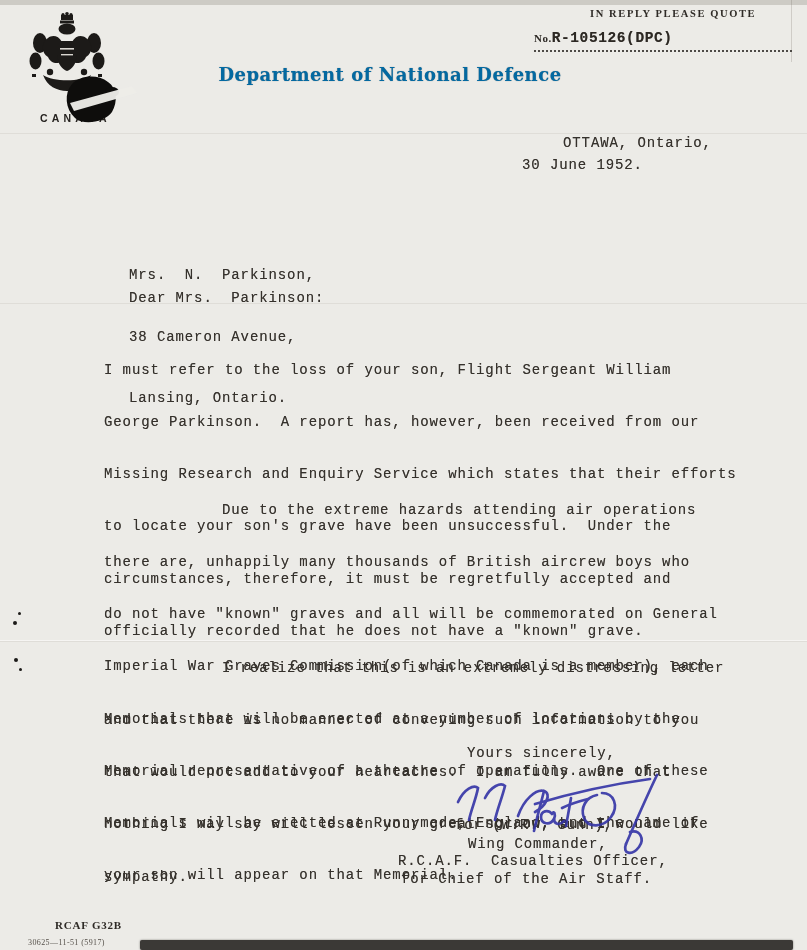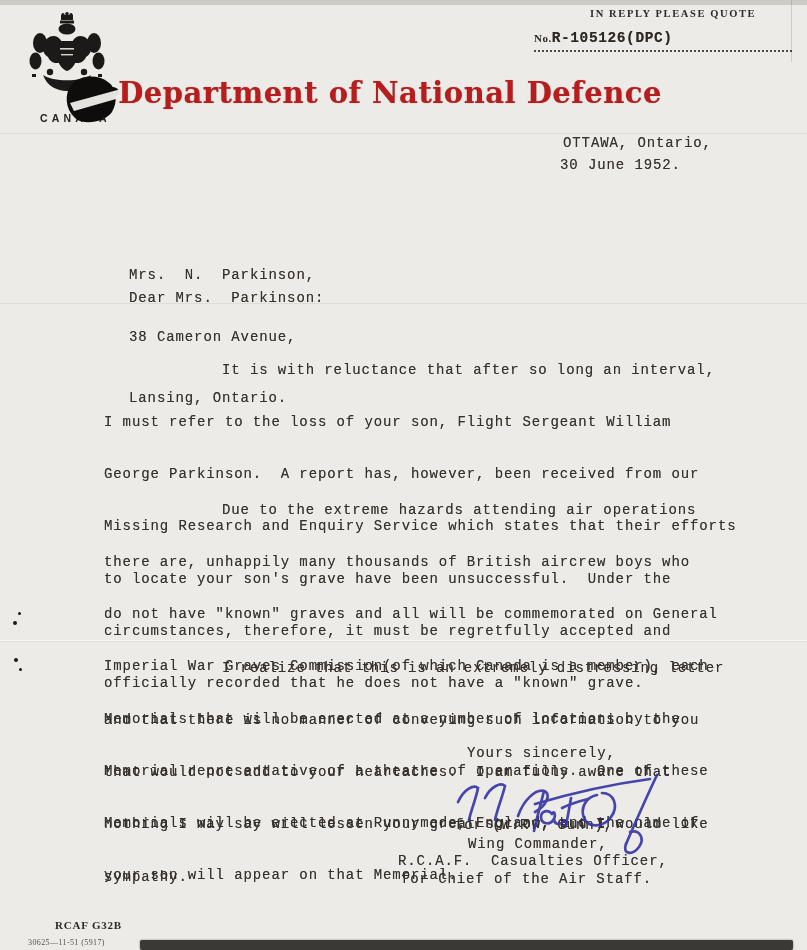--- a/index.html
+++ b/index.html
@@ -17,26 +17,26 @@
         text-shadow:0 0 0.5px rgba(50,44,38,.55);}
   .sz14{font-size:14px;letter-spacing:0.9px;}
   
   .reply-quote{left:590px;top:8px;font-family:"Liberation Serif",serif;font-weight:bold;
     font-size:10.5px;letter-spacing:1.6px;color:#2e2a26;}
   .fileno-wrap{left:534px;top:29px;width:258px;height:21px;border-bottom:2px dotted #4d4а46;
     border-bottom:2px dotted #4d4a46;}
   .fileno-prefix{font-family:"Liberation Serif",serif;font-weight:bold;font-size:11px;
     letter-spacing:.5px;vertical-align:baseline;color:#2e2a26;}
   .fileno-num{font-size:14.5px;letter-spacing:.6px;font-weight:bold;color:#2c2823;}
-  .dept-title{left:390px;top:76px;transform:translateX(-50%);white-space:nowrap;
-    font-family:"DejaVu Serif",serif;font-weight:bold;font-size:29px;letter-spacing:.5px;
-    color:#b91c1c;text-shadow:0 0 1px rgba(20,16,12,.4);}
+  .dept-title{left:390px;top:64px;transform:translateX(-50%);white-space:nowrap;
+    font-family:"DejaVu Serif",serif;font-weight:bold;font-size:18px;letter-spacing:.5px;
+    color:#0369a1;text-shadow:0 0 1px rgba(20,16,12,.4);}
   
   .date1{left:563px;top:135px;}
-  .date2{left:560px;top:157px;}
+  .date2{left:522px;top:157px;}
   
   .addr{left:129px;top:224px;line-height:20.5px;}
   .salutation{left:129px;top:290px;}
   
   .para{left:104px;width:650px;line-height:17.4px;}
   .p1{top:327px;} .p2{top:467px;} .p3{top:625px;}
   .tl{white-space:pre;}
   .ind{padding-left:118px;}
   
   .valediction{left:467px;top:745px;}
@@ -114,21 +114,20 @@
 
   <div class="abs mono sz14 addr">
     <div class="tl">Mrs.  N.  Parkinson,</div>
     <div class="tl">38 Cameron Avenue,</div>
     <div class="tl">Lansing, Ontario.</div>
   </div>
 
   <div class="abs mono sz14 salutation">Dear Mrs.  Parkinson:</div>
 
   <div class="abs mono sz14 para p1">
-    <div class="tl ind">It is with reluctance that after so long an interval,</div>
     <div class="tl">I must refer to the loss of your son, Flight Sergeant William</div>
     <div class="tl">George Parkinson.  A report has, however, been received from our</div>
     <div class="tl">Missing Research and Enquiry Service which states that their efforts</div>
     <div class="tl">to locate your son's grave have been unsuccessful.  Under the</div>
     <div class="tl">circumstances, therefore, it must be regretfully accepted and</div>
     <div class="tl">officially recorded that he does not have a "known" grave.</div>
   </div>
 
   <div class="abs mono sz14 para p2">
     <div class="tl ind">Due to the extreme hazards attending air operations</div>

